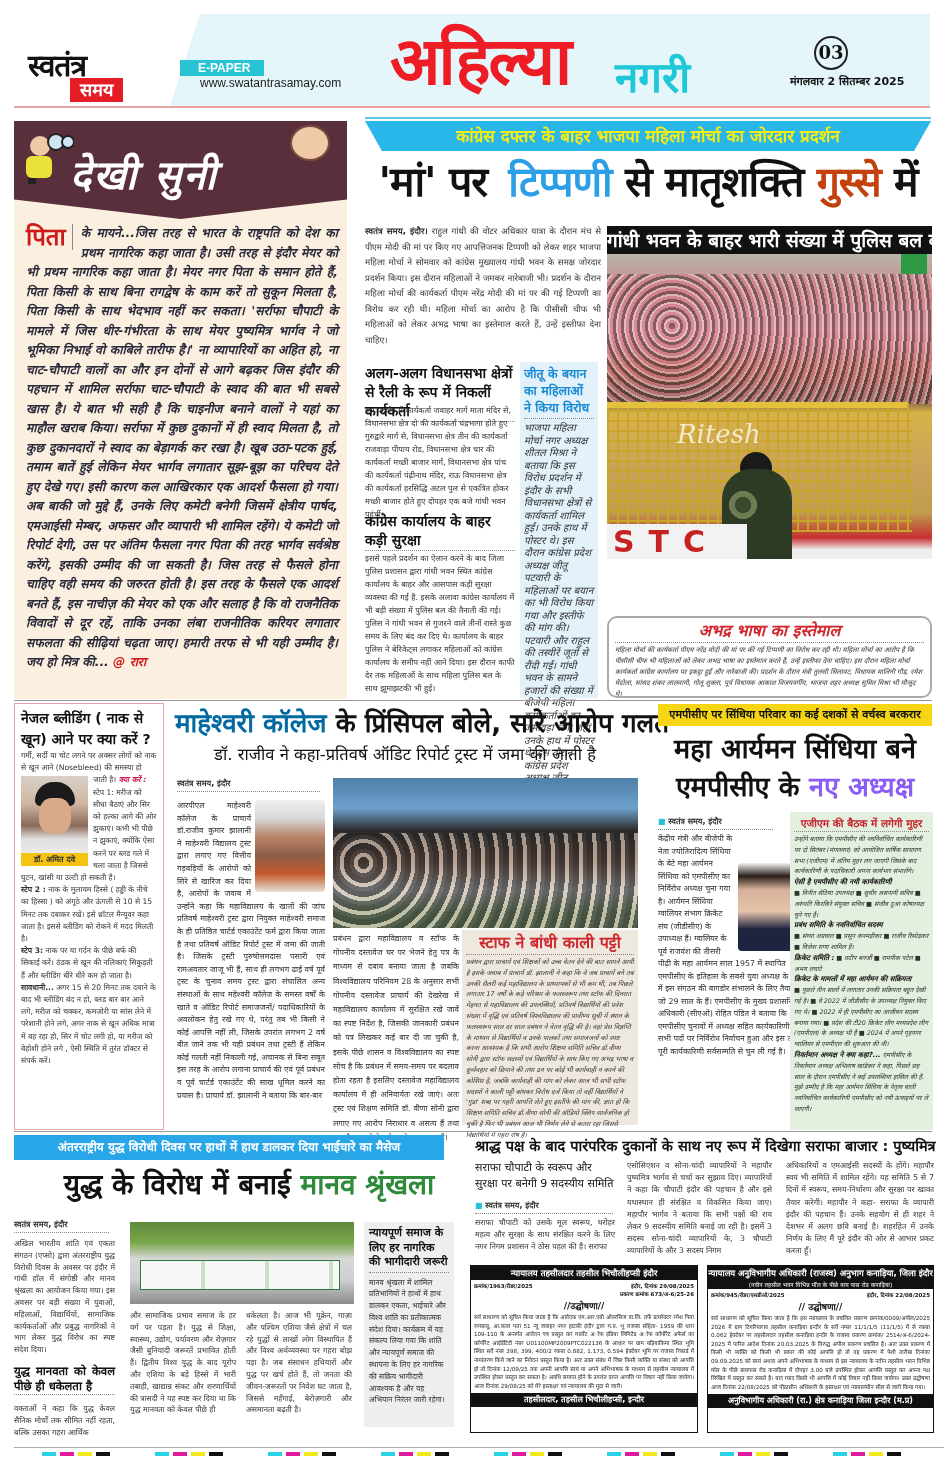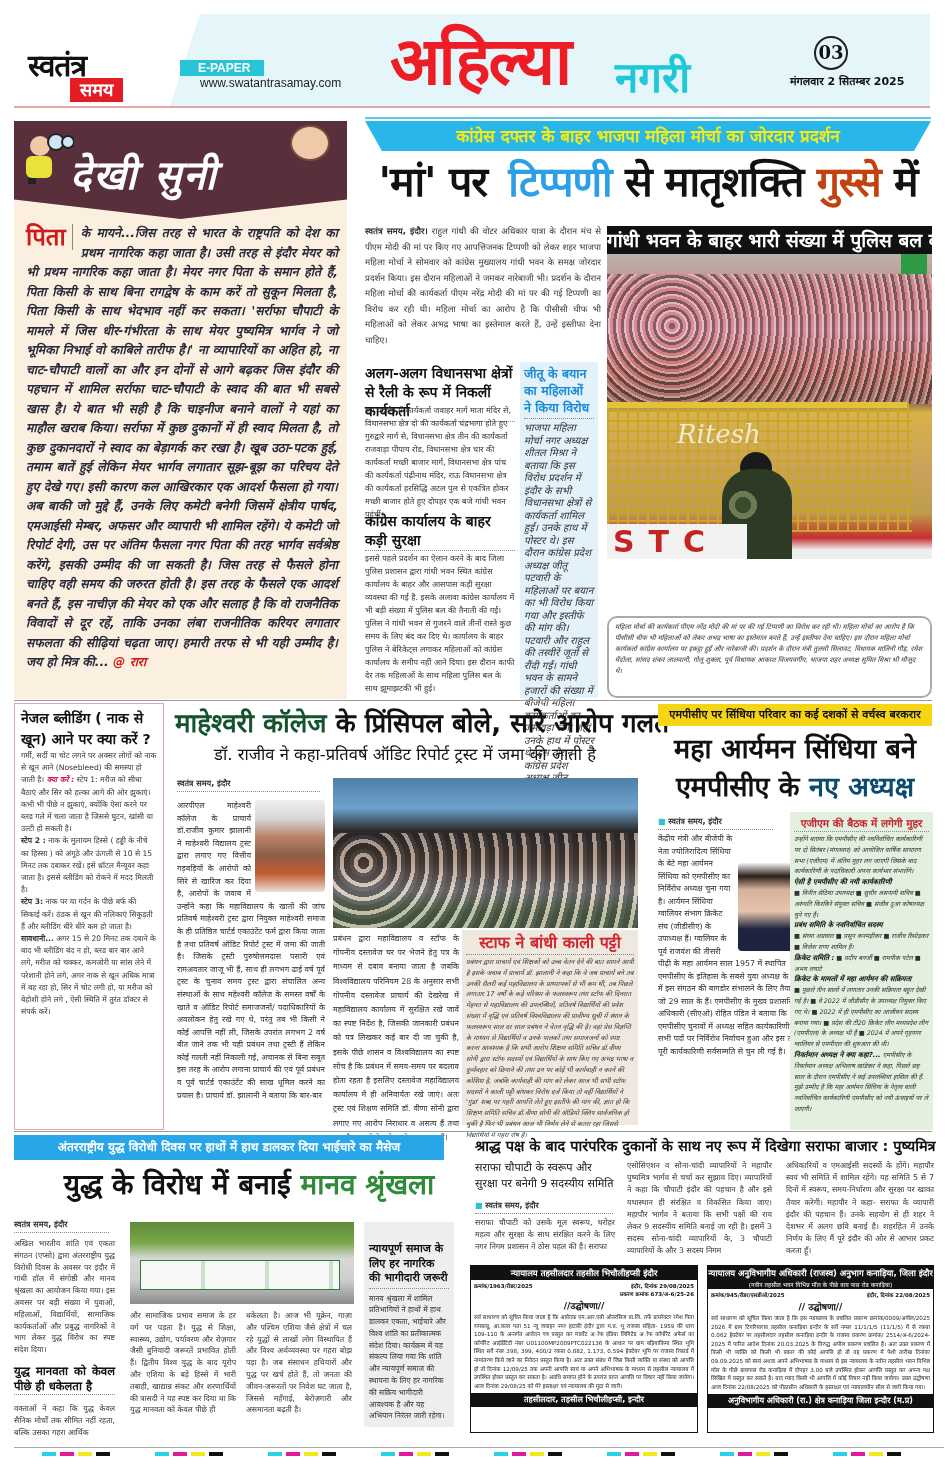--- a/index.html
+++ b/index.html
@@ -60,57 +60,57 @@
   .nasal .h { font-size: 14px; font-weight: bold; line-height: 21px; }
   .nasal .b { font-size: 7.6px; line-height: 12.2px; color: #333; }
   .doc-photo { float: left; width: 67px; height: 90px; margin: 2px 5px 2px 0; background: linear-gradient(180deg,#d8d0c8 0%,#d0b8a2 30%,#8a6a58 55%,#e0e0e0 70%,#f3f3f3 100%); position: relative; }
   .doc-photo .hair { position: absolute; left: 14px; top: 6px; width: 40px; height: 24px; background: #1a1a1a; border-radius: 20px 20px 6px 6px; }
   .doc-photo .fc { position: absolute; left: 18px; top: 22px; width: 32px; height: 36px; background: #d9a98a; border-radius: 40%; }
   .doc-cap { position: absolute; left: 0; bottom: 0; width: 100%; background: #f5c413; font-size: 8px; font-weight: bold; text-align: center; line-height: 13px; }
   .kya { color: #d01a4d; font-weight: bold; font-style: italic; }
 
   
   .mh-head { left: 175px; top: 705px; width: 460px; font-size: 26px; font-weight: bold; line-height: 36px; white-space: nowrap; }
-  .magenta { color: #14532d; }
+  .magenta { color: #0369a1; }
   .mh-sub { left: 175px; top: 744px; width: 460px; font-size: 16.5px; line-height: 22px; text-align: center; white-space: nowrap; }
   .byline { font-size: 8px; font-weight: bold; color: #333; border-bottom: 1px dotted #888; padding-bottom: 3px; }
   .mh-byline { left: 177px; top: 777px; width: 143px; }
   .mh-body { left: 177px; top: 800px; width: 148px; font-size: 7.9px; line-height: 12.6px; color: #333; text-align: justify; }
   .prin-photo { float: right; width: 70px; height: 92px; margin: 0 0 2px 4px; background: linear-gradient(180deg,#eee 0%,#d8d8d8 20%,#b98368 40%,#8d5f48 60%,#c35a2e 80%,#e8e0d6 100%); border-radius: 4px; }
   .mh-photo { left: 333px; top: 778px; width: 305px; height: 150px; background: linear-gradient(180deg,#4e7fa8 0%,#6ea2cd 20%,#2b2b2b 35%,#6a4c40 55%,#c4c4c4 75%,#7a9a6e 90%); overflow: hidden; }
   .mh-photo .heads { position: absolute; left: 0; top: 55px; width: 305px; height: 100px; background: repeating-radial-gradient(circle at 10% 30%, #222 0 6px, #e9d8c9 6px 10px, #3a3a3a 10px 14px); opacity: .6; }
   .mh-body2 { left: 333px; top: 932px; width: 126px; font-size: 7.9px; line-height: 14.2px; color: #333; text-align: justify; }
   .staff-box { left: 462px; top: 930px; width: 176px; height: 195px; background: #eee8de; padding: 2px 4px; }
   .staff-box .h { font-size: 16px; color: #d0262e; font-weight: bold; line-height: 22px; text-align: center; border-bottom: 1px dotted #888; }
   .staff-box .b { font-size: 6.6px; font-style: italic; line-height: 10.8px; color: #333; margin-top: 2px; }
 
   
   .sc-kicker { left: 658px; top: 704px; width: 274px; height: 22px; background: #f6d514; font-size: 11px; font-weight: bold; text-align: center; line-height: 22px; white-space: nowrap; overflow: hidden; }
   .sc-head { left: 650px; top: 730px; width: 290px; font-size: 27px; font-weight: bold; line-height: 38px; text-align: center; }
-  .maroon { color: #0c4a6e; }
+  .maroon { color: #8b5cf6; }
   .sc-byline { left: 658px; top: 815px; width: 115px; }
   .sc-body { left: 658px; top: 833px; width: 150px; font-size: 7.9px; line-height: 12.5px; color: #333; }
   .sc-photo { float: right; width: 70px; height: 88px; margin: 30px 0 2px 4px; background: linear-gradient(180deg,#f3f3f3 0%,#2a1f1a 15%,#d6b09a 30%,#e7c4ac 55%,#1e2440 75%,#1e2440 100%); border-radius: 4px; }
   .agm { left: 790px; top: 812px; width: 143px; height: 318px; background: #e4f0df; padding: 3px 4px; }
   .agm .h { font-size: 10.5px; font-weight: bold; color: #c2262e; text-align: center; line-height: 16px; border-bottom: 1px dotted #888; }
   .agm .b { font-size: 6.3px; font-style: italic; line-height: 10.8px; color: #333; margin-top: 2px; }
   .agm .st { font-weight: bold; font-size: 7px; color: #111; }
 
   
   .war-kicker { left: 14px; top: 1135px; width: 430px; height: 25px; background: #29a6e8; color: #fff; font-size: 12px; font-weight: bold; text-align: center; line-height: 25px; white-space: nowrap; overflow: hidden; }
   .war-head { left: 24px; top: 1163px; width: 450px; font-size: 28px; font-weight: bold; line-height: 44px; text-align: center; white-space: nowrap; }
   .green { color: #2f8a3a; }
   .war-byline { left: 14px; top: 1218px; width: 95px; }
   .war-body1 { left: 14px; top: 1238px; width: 101px; font-size: 7.7px; line-height: 11.8px; color: #333; text-align: justify; }
   .war-sub { font-size: 11.5px; font-weight: bold; line-height: 15px; color: #111; margin: 8px 0; border-bottom: 1px dotted #888; }
   .war-photo { left: 130px; top: 1222px; width: 224px; height: 82px; background: linear-gradient(180deg,#5f8a3c 0%,#7aa64a 25%,#d8d8d8 45%,#cfcfcf 70%,#8b8b8b 100%); }
   .war-photo .banner { position: absolute; left: 10px; top: 38px; width: 200px; height: 30px; background: repeating-linear-gradient(90deg,#f7f7f7 0 60px,#c7e2c9 60px 64px); border: 1px solid #2d7a3d; }
   .war-body2 { left: 130px; top: 1310px; width: 106px; font-size: 7.7px; line-height: 11.8px; color: #333; text-align: justify; }
   .war-body3 { left: 246px; top: 1310px; width: 106px; font-size: 7.7px; line-height: 11.8px; color: #333; text-align: justify; }
-  .war-side { left: 364px; top: 1222px; width: 90px; height: 205px; background: #eee; padding: 20px 5px; }
+  .war-side { left: 364px; top: 1222px; width: 90px; height: 205px; background: #eee; padding: 4px 5px; }
   .war-side .h { font-size: 11px; font-weight: bold; line-height: 14.5px; border-bottom: 1px dotted #888; padding-bottom: 2px; }
   .war-side .b { font-size: 7.5px; line-height: 11.8px; color: #333; margin-top: 4px; }
 
   
   .sar-head { left: 475px; top: 1135px; width: 460px; font-size: 14.5px; font-weight: bold; line-height: 22px; white-space: nowrap; }
   .sar-sub { left: 475px; top: 1160px; width: 140px; font-size: 11px; line-height: 16px; }
   .sar-byline { left: 475px; top: 1199px; width: 138px; }
   .sar-body1 { left: 475px; top: 1217px; width: 140px; font-size: 7.8px; line-height: 12.2px; color: #333; text-align: justify; }
   .sar-body2 { left: 627px; top: 1160px; width: 145px; font-size: 7.8px; line-height: 12.2px; color: #333; text-align: justify; }
   .sar-body3 { left: 786px; top: 1160px; width: 148px; font-size: 7.8px; line-height: 12.2px; color: #333; text-align: justify; }
@@ -184,29 +184,35 @@
   <div class="crowd"></div>
   <div class="flag"></div>
   <div class="barrier"></div>
   <div class="barrier-rail"></div>
   <div class="watermark">Ritesh</div>
   <div class="cop-head"></div>
   <div class="cop"></div>
   <div class="stc">STC</div>
 </div>
 <div class="abs abhadra">
+  <div class="h">अभद्र भाषा का इस्तेमाल</div>
   <div class="b">महिला मोर्चा की कार्यकर्ता पीएम नरेंद्र मोदी की मां पर की गई टिप्पणी का विरोध कर रही थी। महिला मोर्चा का आरोप है कि पीसीसी चीफ भी महिलाओं को लेकर अभद्र भाषा का इस्तेमाल करते हैं, उन्हें इस्तीफा देना चाहिए। इस दौरान महिला मोर्चा कार्यकर्ता कांग्रेस कार्यालय पर इकट्ठा हुईं और नारेबाजी की। प्रदर्शन के दौरान मंत्री तुलसी सिलावट, विधायक मालिनी गौड़, रमेश मेंदोला, सांसद शंकर लालवानी, गोलू शुक्ला, पूर्व विधायक आकाश विजयवर्गीय, भाजपा शहर अध्यक्ष सुमित मिश्रा भी मौजूद थे।</div>
 </div>
 
 <div class="abs divider" style="left:14px;top:700px;width:918px;"></div>
 
 <div class="abs nasal">
   <div class="h">नेजल ब्लीडिंग ( नाक से खून) आने पर क्या करें ?</div>
   <div class="b">
     <span>गर्मी, सर्दी या चोट लगने पर अक्सर लोगों को नाक से खून आने (Nosebleed) की समस्या हो जाती है।</span>
+    <div class="doc-photo">
+      <div class="hair"></div>
+      <div class="fc"></div>
+      <div class="doc-cap">डॉ. अमित दवे</div>
+    </div>
     <span class="kya">क्या करें :</span>
     <span>स्टेप 1: मरीज को सीधा बैठाएं और सिर को हल्का आगे की ओर झुकाएं। कभी भी पीछे न झुकाएं, क्योंकि ऐसा करने पर ब्लड गले में चला जाता है जिससे घुटन, खांसी या उल्टी हो सकती है।</span><br>
     <b>स्टेप 2 :</b> <span>नाक के मुलायम हिस्से ( हड्डी के नीचे का हिस्सा ) को अंगूठे और ऊंगली से 10 से 15 मिनट तक दबाकर रखें। इसे थ्रॉटल मैन्यूवर कहा जाता है। इससे ब्लीडिंग को रोकने में मदद मिलती है।</span><br>
     <b>स्टेप 3:</b> <span>नाक पर या गर्दन के पीछे बर्फ की सिकाई करें। ठंडक से खून की नलिकाएं सिकुड़ती हैं और ब्लीडिंग धीरे धीरे कम हो जाता है।</span><br>
     <b>सावधानी...</b> <span>अगर 15 से 20 मिनट तक दबाने के बाद भी ब्लीडिंग बंद न हो, ब्लड बार बार आने लगे, मरीज को चक्कर, कमजोरी या सांस लेने में परेशानी होने लगे, अगर नाक से खून अधिक मात्रा में बह रहा हो, सिर में चोट लगी हो, या मरीज को बेहोशी होने लगे , ऐसी स्थिति में तुरंत डॉक्टर से संपर्क करें।</span>
   </div>
 </div>
 
 <div class="abs mh-head">
   <span class="magenta">माहेश्वरी कॉलेज</span><span> के प्रिंसिपल बोले, सारे आरोप गलत</span>

